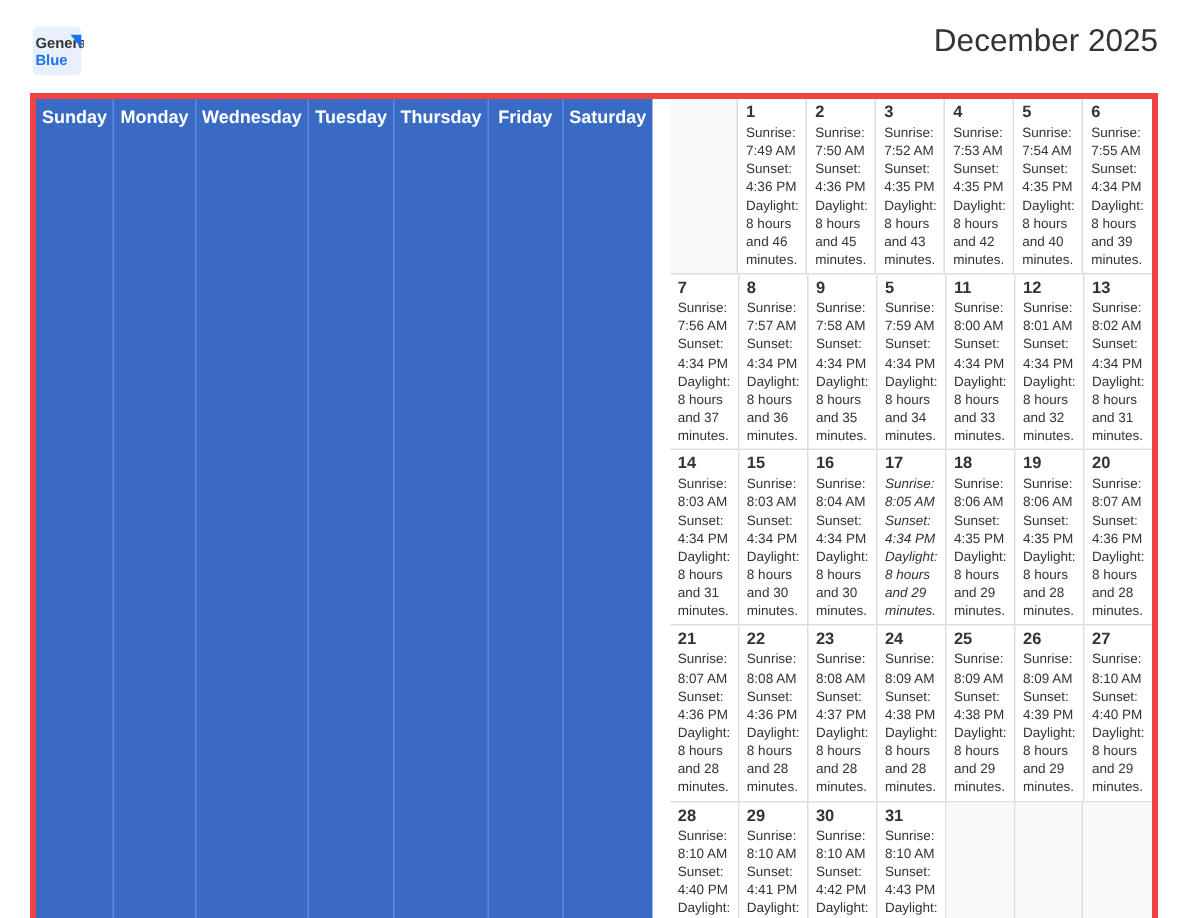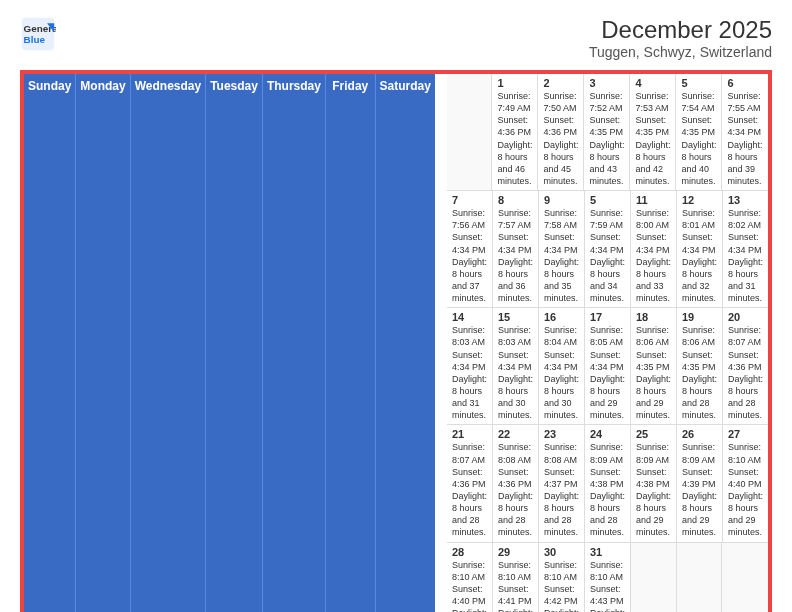--- a/index.html
+++ b/index.html
@@ -29,21 +29,21 @@
     }
     .logo-icon {
       width: 36px;
       height: 36px;
       margin-right: 4px;
     }
     .title-block {
       text-align: right;
     }
     .month-title {
-      font-size: 24px;
+      font-size: 21px;
       font-weight: normal;
       color: #333;
     }
     .location {
       font-size: 14px;
       color: #555;
     }
     .calendar {
       flex: 1;
       display: flex;
@@ -107,21 +107,20 @@
     <div class="logo">
       <svg class="logo-icon" viewBox="0 0 40 40">
         <rect x="2" y="2" width="36" height="36" rx="4" fill="#e8f0fe"></rect>
         <text x="4" y="18" font-size="11" font-weight="bold" fill="#333" font-family="Arial">General</text>
         <text x="4" y="30" font-size="11" font-weight="bold" fill="#1a73e8" font-family="Arial">Blue</text>
         <polygon points="30,8 38,8 38,18" fill="#1a73e8"></polygon>
       </svg>
     </div>
     <div class="title-block">
       <div class="month-title">December 2025</div>
-      <div class="location">Tuggen, Schwyz, Switzerland</div>
     </div>
   </div>
 
   <div class="calendar">
     <div class="cal-header" id="cal-header">
         <div class="cal-header-cell">Sunday</div>
         <div class="cal-header-cell">Monday</div>
         <div class="cal-header-cell">Wednesday</div>
         <div class="cal-header-cell">Tuesday</div>
         <div class="cal-header-cell">Thursday</div>
@@ -242,21 +241,21 @@
           </div>
           <div class="cal-cell">
             <span class="day-num">16</span>
             <div class="info" style="white-space: pre-line;">Sunrise: 8:04 AM
 Sunset: 4:34 PM
 Daylight: 8 hours
 and 30 minutes.</div>
           </div>
           <div class="cal-cell">
             <span class="day-num">17</span>
-            <div class="info" style="white-space: pre-line;">Sunrise: 8:05 AM
+            <div class="info" style="white-space: pre-line; font-style: italic;">Sunrise: 8:05 AM
 Sunset: 4:34 PM
 Daylight: 8 hours
 and 29 minutes.</div>
           </div>
           <div class="cal-cell">
             <span class="day-num">18</span>
             <div class="info" style="white-space: pre-line;">Sunrise: 8:06 AM
 Sunset: 4:35 PM
 Daylight: 8 hours
 and 29 minutes.</div>

